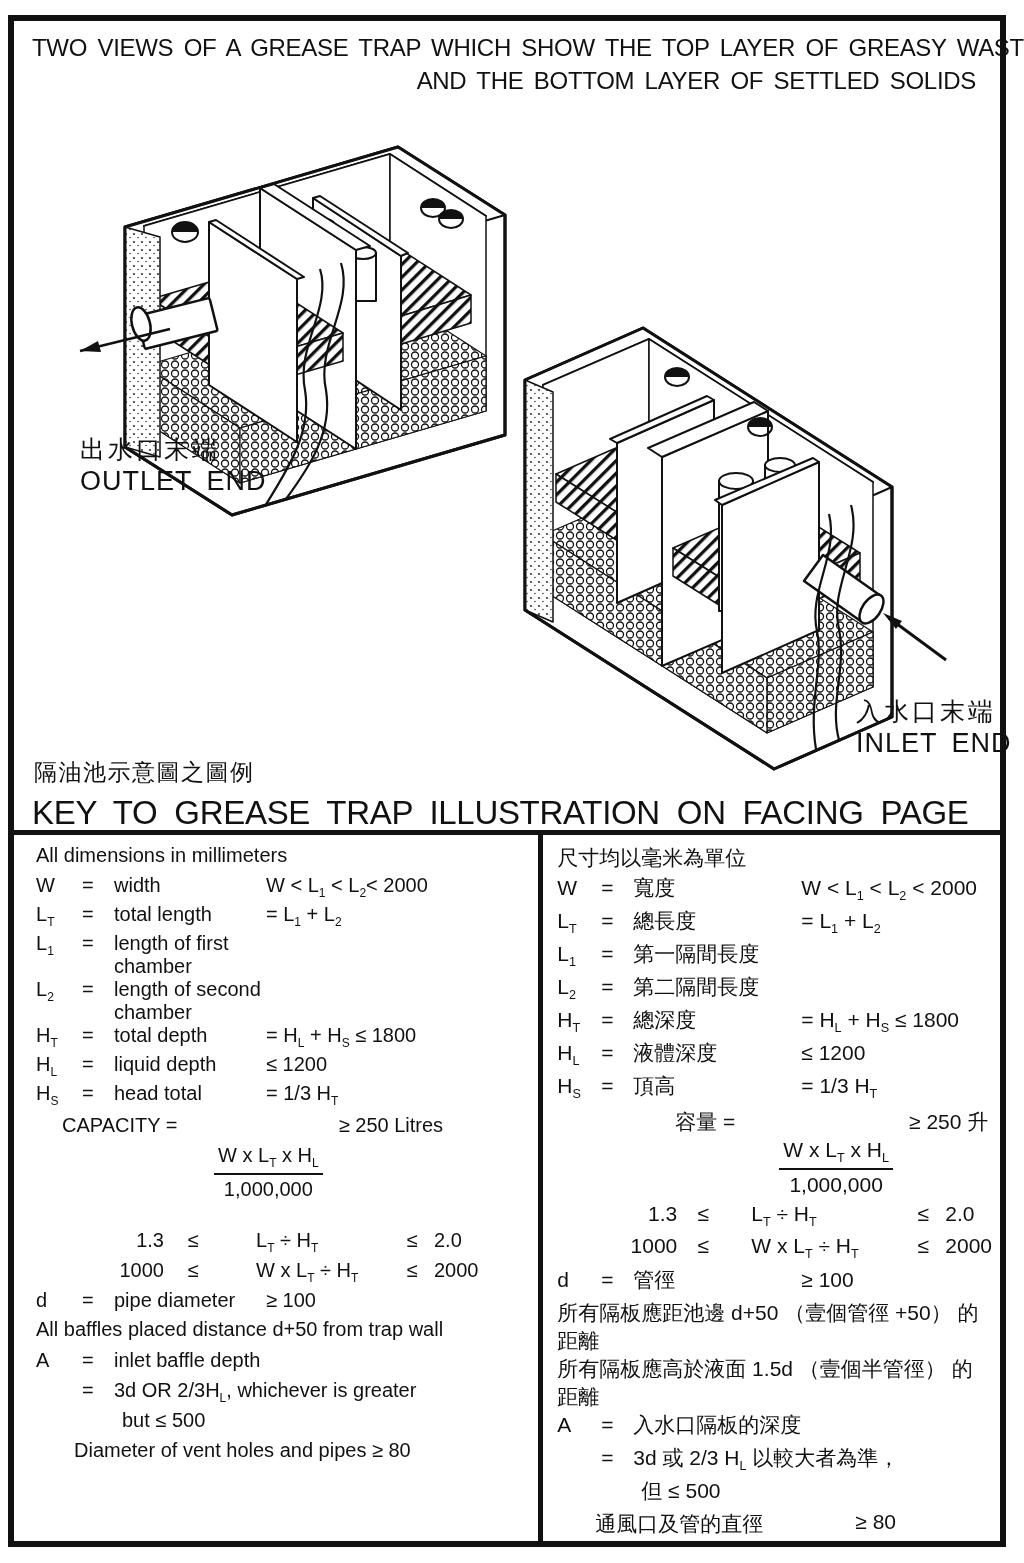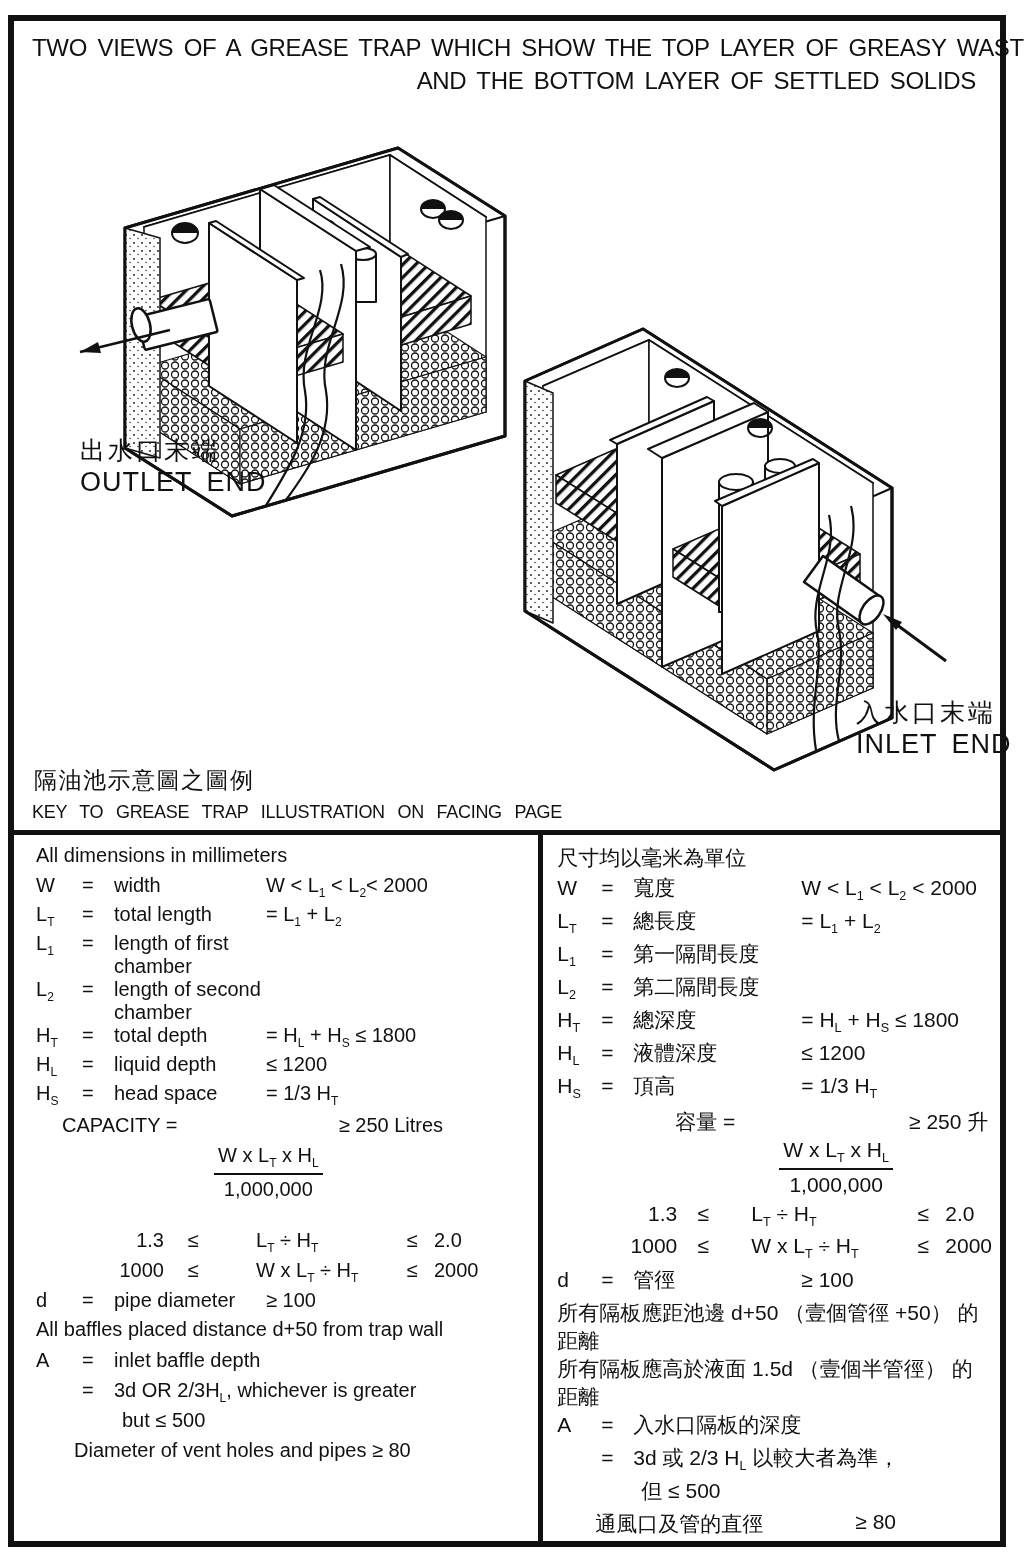--- a/index.html
+++ b/index.html
@@ -20,21 +20,21 @@
   .title-en.l2 { text-align:right; padding-right:6px; }
   
   .diagram-area { position:relative; height:702px; }
   .diagram-area svg { position:absolute; }
   .dlabel { position:absolute; white-space:nowrap; }
   .dlabel .zh { font-size:25px; letter-spacing:3px; }
   .dlabel .en { font-size:27px; letter-spacing:1px; word-spacing:6px; }
   
   .key-heading { height:77px; padding:2px 20px 0 18px; box-sizing:border-box; }
   .key-heading .zh { font-size:23px; letter-spacing:1.5px; margin:2px 0 6px 2px; }
-  .key-heading .en { font-size:18px; letter-spacing:-0.3px; word-spacing:8px; white-space:nowrap; }
+  .key-heading .en { font-size:33px; letter-spacing:-0.3px; word-spacing:8px; white-space:nowrap; }
   
   .key-table { flex:1; border-top:5px solid #111; display:flex; }
   .col-left  { width:532px; box-sizing:border-box; padding:9px 4px 0 22px; font-size:20px; }
   .divider   { width:0; border-left:5px solid #111; }
   .col-right { flex:1; box-sizing:border-box; padding:9px 8px 0 14px; font-size:21px; }
   sub { font-size:0.6em; }
   .hdr { min-height:30px; }
   .defrow   { display:grid; grid-template-columns:46px 32px 152px 1fr; align-items:baseline; min-height:29px; }
   .defrow-r { display:grid; grid-template-columns:44px 32px 168px 1fr; align-items:baseline; min-height:33px; }
   .caprow { display:flex; align-items:flex-start; margin:3px 0 2px 0; }
@@ -236,21 +236,21 @@
         </div>
         <div class="defrow">
           <span>H<sub>L</sub></span>
           <span>=</span>
           <span>liquid depth</span>
           <span>≤   1200</span>
         </div>
         <div class="defrow">
           <span>H<sub>S</sub></span>
           <span>=</span>
-          <span>head space</span>
+          <span>head total</span>
           <span>=    1/3 H<sub>T</sub></span>
         </div>
 
         <div class="caprow">
           <span class="cap-label-l">CAPACITY  =</span>
           <span class="frac">
             <span class="num">W x L<sub>T</sub> x H<sub>L</sub></span>
             <span class="den" style="display:block;">1,000,000</span>
           </span>
           <span class="cap-rel">≥    250 Litres</span>

